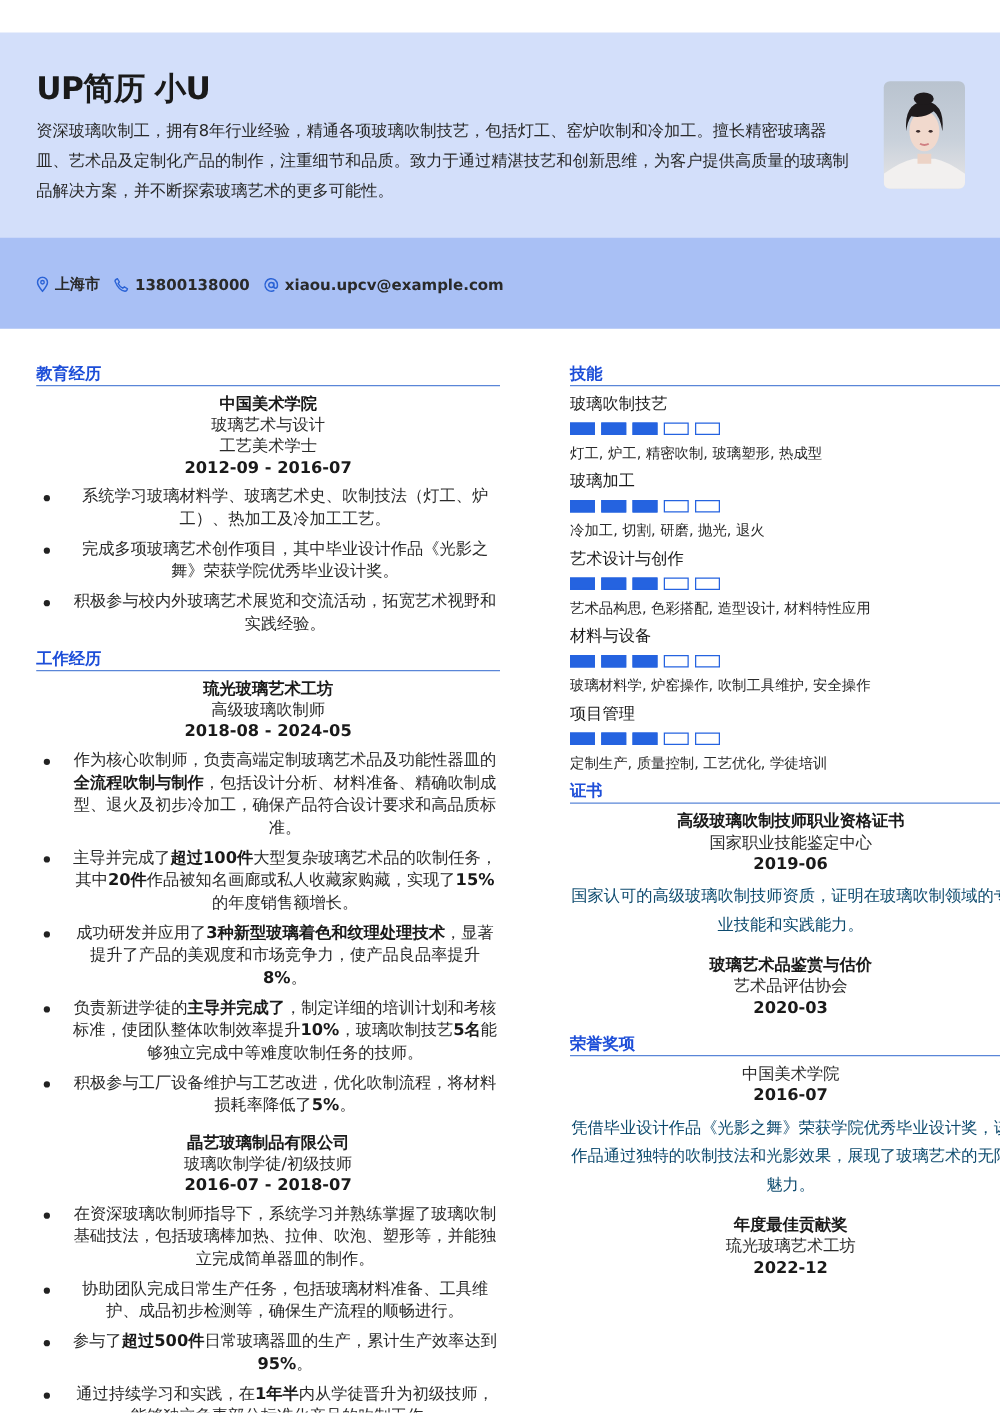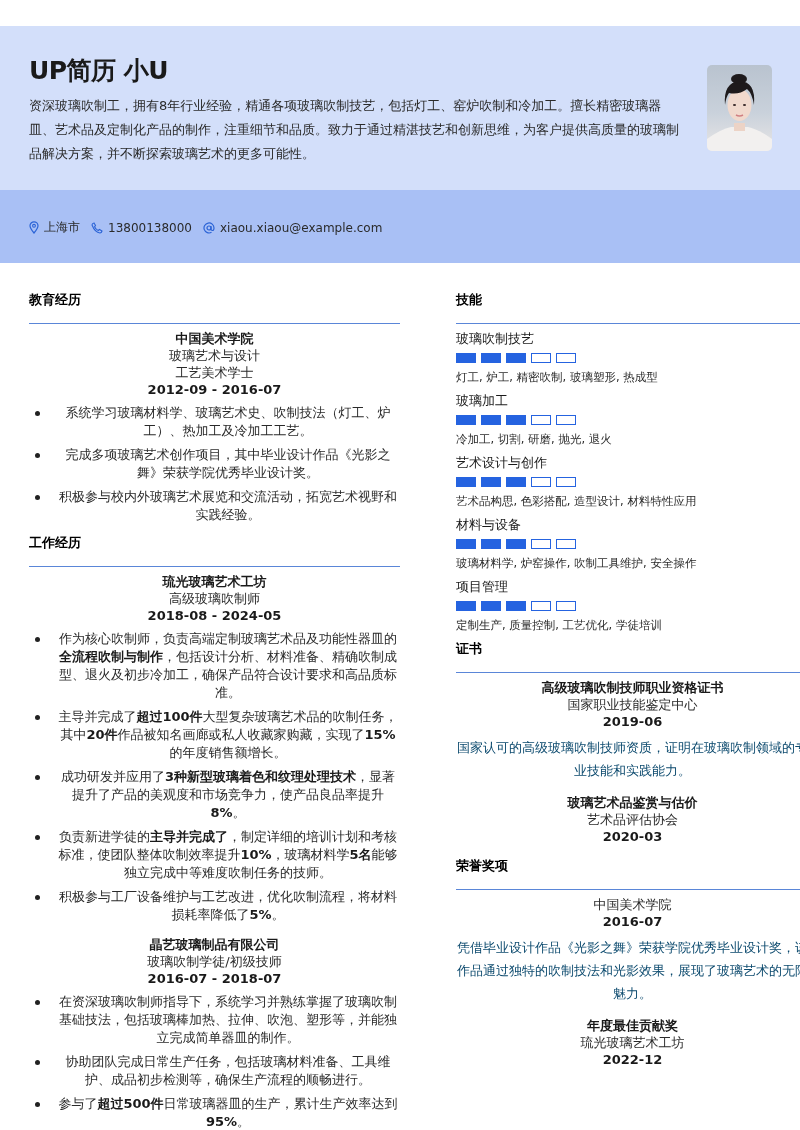--- a/index.html
+++ b/index.html
@@ -22,31 +22,31 @@
     position: absolute; left: 29px; top: 94px; width: 650px;
     font-size: 13px; line-height: 24px; color: #2a2a2a;
   }
   .photo {
     position: absolute; left: 707px; top: 65px; width: 65px; height: 86px;
     border-radius: 5px; overflow: hidden;
     background: linear-gradient(180deg, #b9c3cf 0%, #c9d1db 55%, #e8e6e6 100%);
   }
   .contacts {
     position: absolute; left: 29px; top: 219px; display: flex; align-items: center;
-    font-size: 12px; color: #2a2a2a;
+    font-size: 12px; color: #2a2a2a; font-weight: bold;
   }
   .contact { display: flex; align-items: center; margin-right: 11px; }
   .contact svg { margin-right: 5px; }
 
   .col-left { position: absolute; left: 29px; top: 291px; width: 371px; }
   .col-right { position: absolute; left: 436px; top: 291px; width: 353px; margin-left: 20px; }
 
   .sec-title {
-    font-size: 13px; font-weight: bold; color: #000000;
-    border-bottom: 1.5px solid #5a86d8; padding-bottom: 15px; margin-bottom: 6px; line-height: 17px;
+    font-size: 13px; font-weight: bold; color: #1d4ed8;
+    border-bottom: 1.5px solid #5a86d8; padding-bottom: 0; margin-bottom: 6px; line-height: 17px;
   }
   .item-title { font-size: 13px; font-weight: bold; color: #1a1a1a; line-height: 17px; }
   .item-sub { font-size: 13px; color: #2a2a2a; line-height: 17px; }
   .item-date { font-size: 13px; font-weight: bold; color: #1a1a1a; line-height: 17px; }
 
   ul.bullets { list-style: none; margin-top: 6px; }
   ul.bullets li {
     position: relative; padding-left: 27px; font-size: 13px; line-height: 18px; color: #2a2a2a;
     margin-bottom: 6px;
   }
@@ -101,21 +101,21 @@
     <svg width="12" height="12" viewBox="0 0 12 12">
       <path d="M3 1 L4.5 3.5 L3.5 4.8 Q4.8 7.4 7.2 8.5 L8.5 7.5 L11 9 Q10.5 11 9 11 Q4 10.5 1 3 Q1 1.5 3 1 Z" fill="none" stroke="#2b63d6" stroke-width="1.1"></path>
     </svg>
     <span>13800138000</span>
   </div>
   <div class="contact">
     <svg width="12" height="12" viewBox="0 0 12 12">
       <circle cx="6" cy="6" r="2" fill="none" stroke="#2b63d6" stroke-width="1.2"></circle>
       <path d="M8 4 L8 7 Q8 8.5 9.4 8.5 Q11 8.5 11 6 A5 5 0 1 0 8.5 10.3" fill="none" stroke="#2b63d6" stroke-width="1.2"></path>
     </svg>
-    <span>xiaou.xiaou@example.com</span>
+    <span>xiaou.upcv@example.com</span>
   </div>
 </div>
 
 <div class="col-left">
   <section>
     <div class="sec-title">教育经历</div>
     <div class="entry">
       <div class="item-title">中国美术学院</div>
       <div class="item-sub">玻璃艺术与设计</div>
       <div class="item-sub">工艺美术学士</div>
@@ -131,21 +131,21 @@
   <section style="margin-top:-2px;">
     <div class="sec-title">工作经历</div>
     <div class="entry">
       <div class="item-title">琉光玻璃艺术工坊</div>
       <div class="item-sub">高级玻璃吹制师</div>
       <div class="item-date">2018-08 - 2024-05</div>
       <ul class="bullets">
           <li><span>作为核心吹制师，负责高端定制玻璃艺术品及功能性器皿的</span><b>全流程吹制与制作</b><span>，包括设计分析、材料准备、精确吹制成型、退火及初步冷加工，确保产品符合设计要求和高品质标准。</span></li>
           <li><span>主导并完成了</span><b>超过100件</b><span>大型复杂玻璃艺术品的吹制任务，其中</span><b>20件</b><span>作品被知名画廊或私人收藏家购藏，实现了</span><b>15%</b><span>的年度销售额增长。</span></li>
           <li><span>成功研发并应用了</span><b>3种新型玻璃着色和纹理处理技术</b><span>，显著提升了产品的美观度和市场竞争力，使产品良品率提升</span><b>8%</b><span>。</span></li>
-          <li><span>负责新进学徒的</span><b>主导并完成了</b><span>，制定详细的培训计划和考核标准，使团队整体吹制效率提升</span><b>10%</b><span>，玻璃材料学</span><b>5名</b><span>能够独立完成中等难度吹制任务的技师。</span></li>
+          <li><span>负责新进学徒的</span><b>主导并完成了</b><span>，制定详细的培训计划和考核标准，使团队整体吹制效率提升</span><b>10%</b><span>，玻璃吹制技艺</span><b>5名</b><span>能够独立完成中等难度吹制任务的技师。</span></li>
           <li><span>积极参与工厂设备维护与工艺改进，优化吹制流程，将材料损耗率降低了</span><b>5%</b><span>。</span></li>
         </ul>
     </div>
     <div class="entry">
       <div class="item-title">晶艺玻璃制品有限公司</div>
       <div class="item-sub">玻璃吹制学徒/初级技师</div>
       <div class="item-date">2016-07 - 2018-07</div>
       <ul class="bullets">
           <li><span>在资深玻璃吹制师指导下，系统学习并熟练掌握了玻璃吹制基础技法，包括玻璃棒加热、拉伸、吹泡、塑形等，并能独立完成简单器皿的制作。</span></li>
           <li><span>协助团队完成日常生产任务，包括玻璃材料准备、工具维护、成品初步检测等，确保生产流程的顺畅进行。</span></li>

